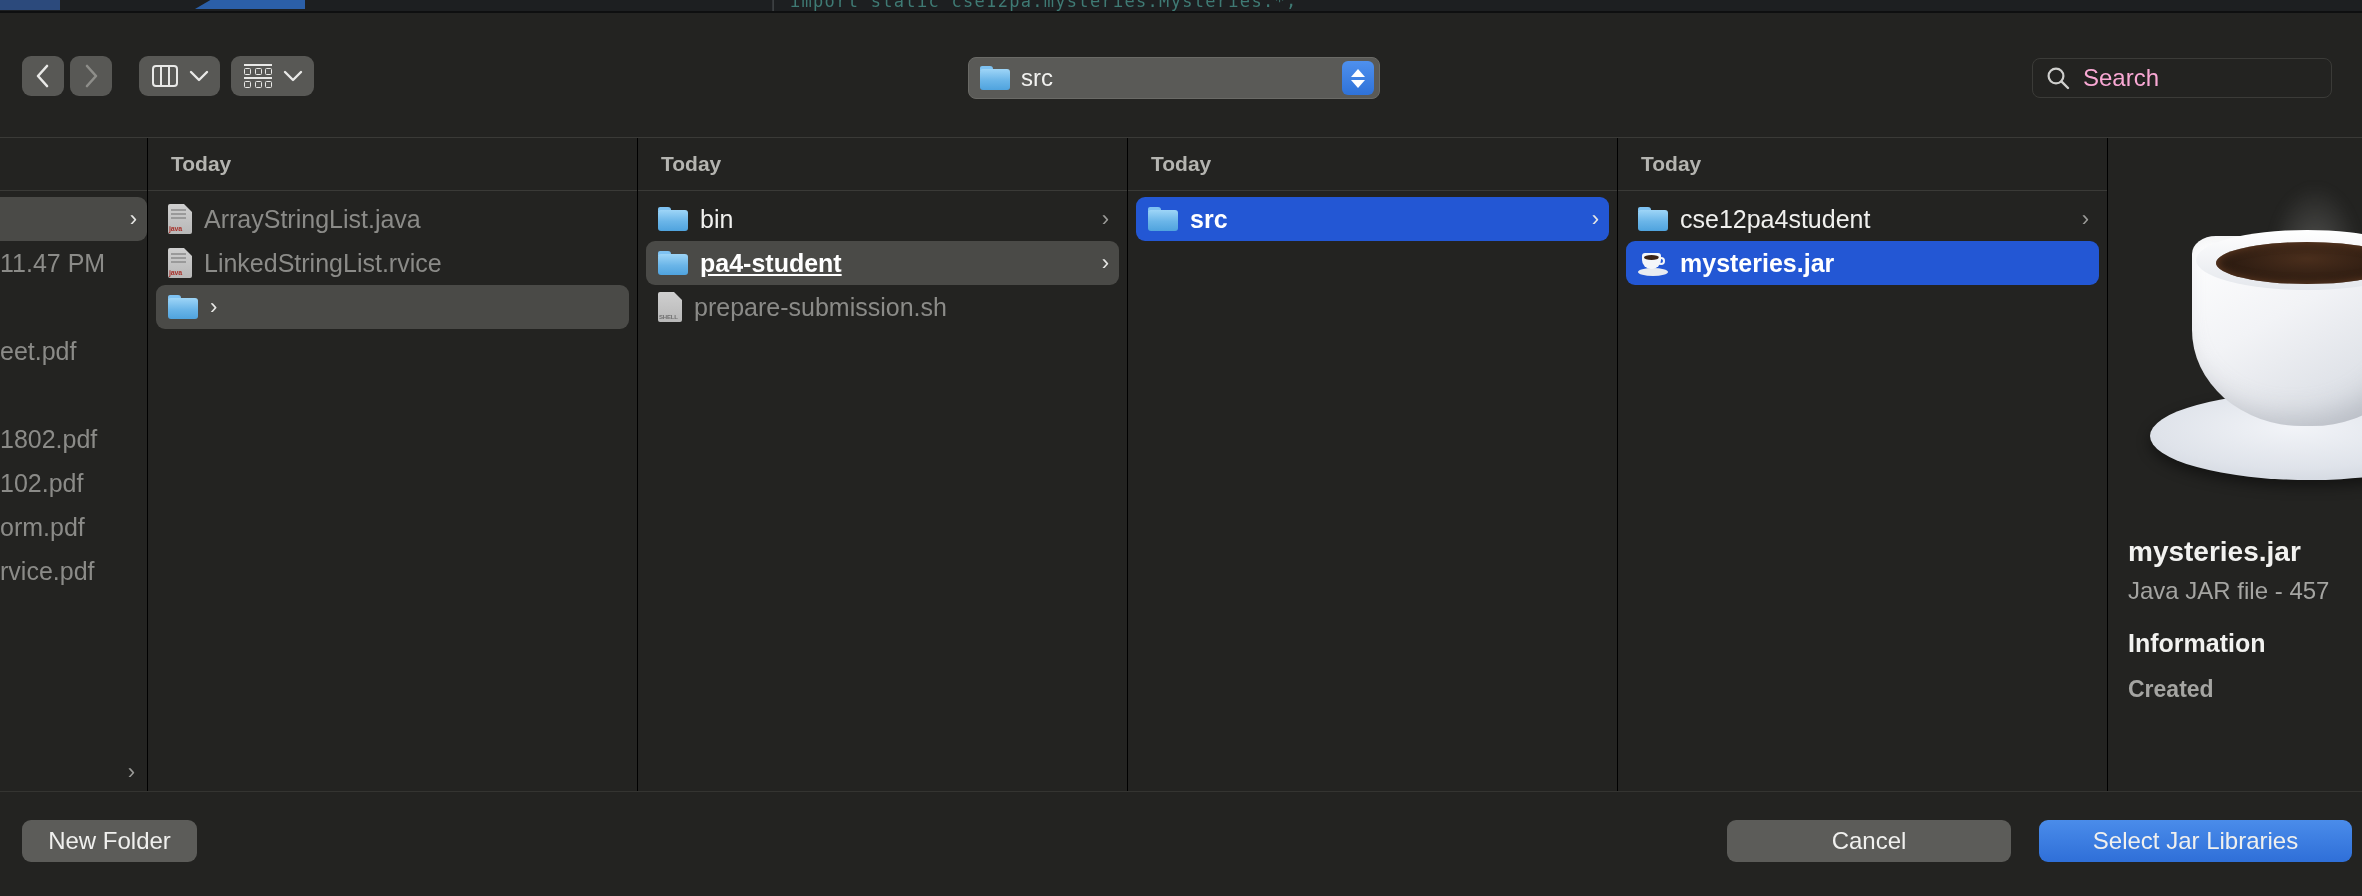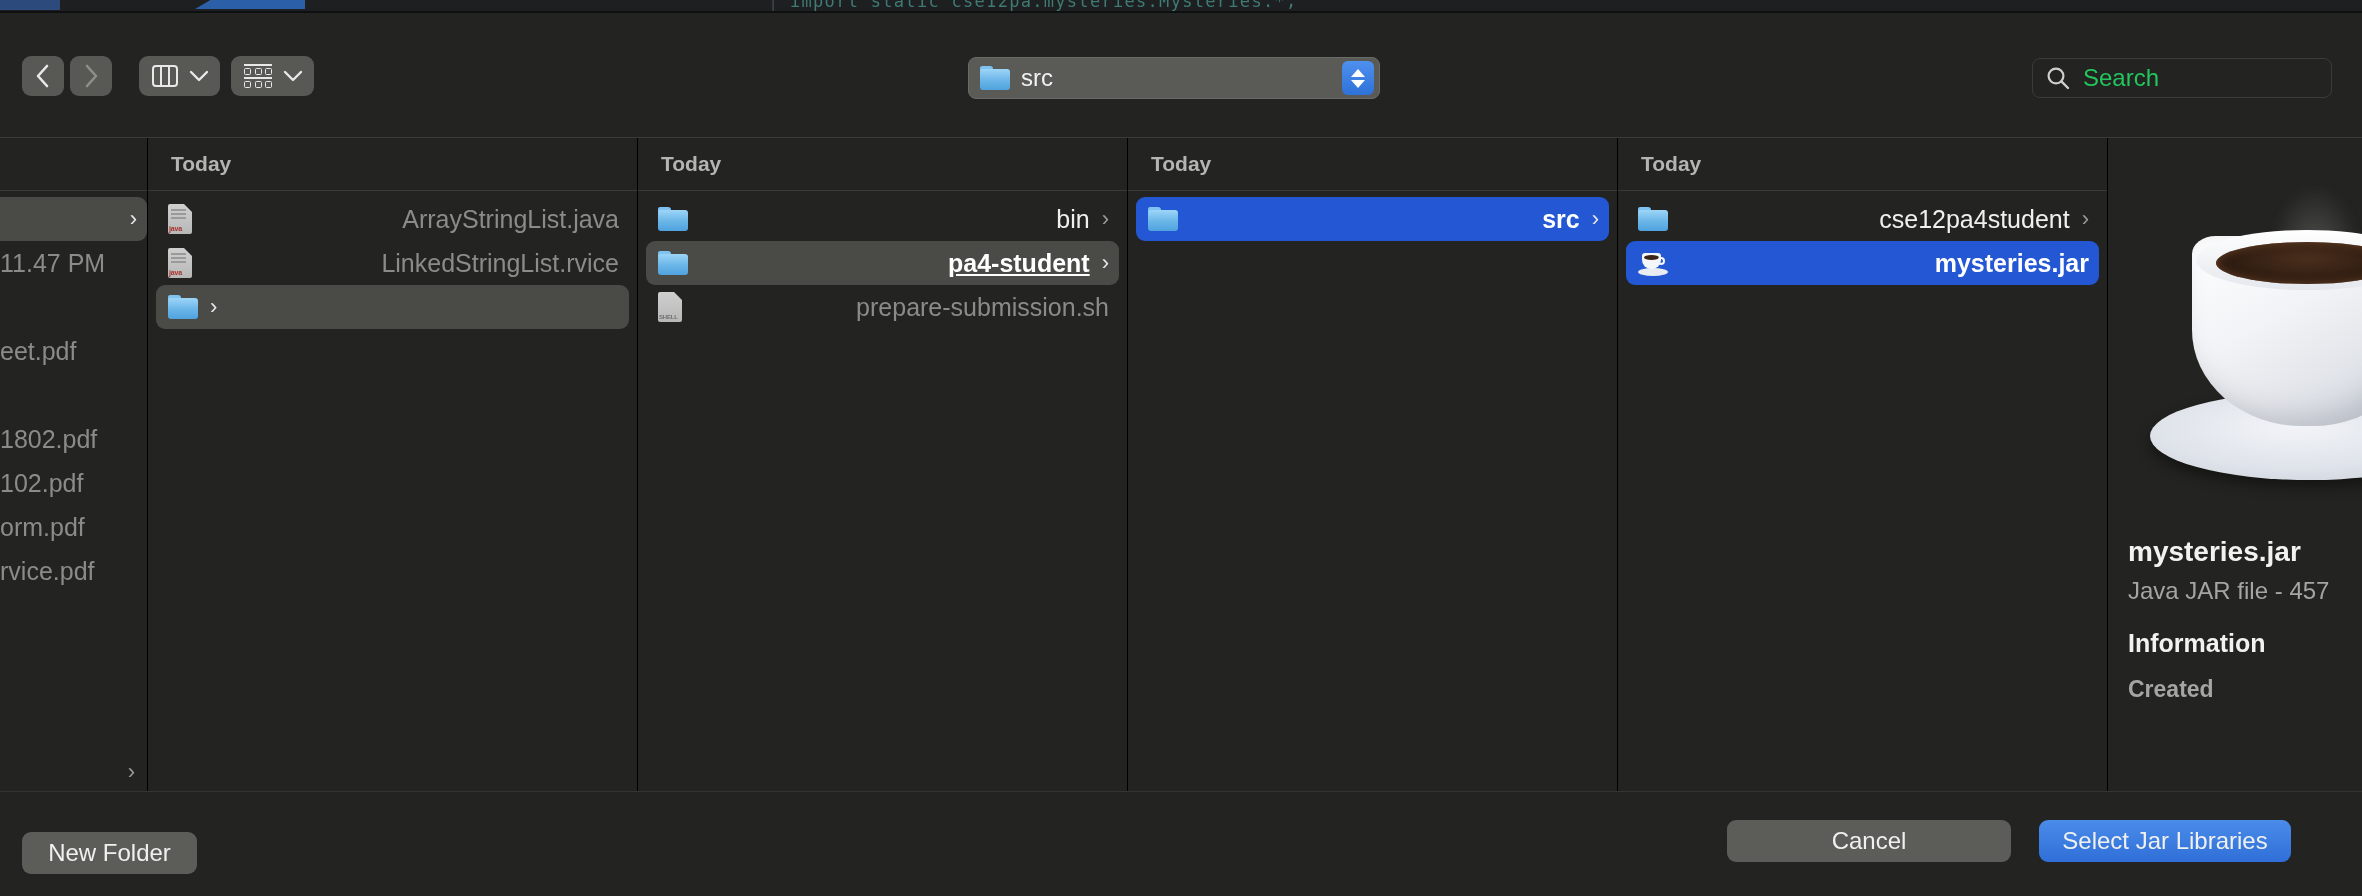--- a/index.html
+++ b/index.html
@@ -176,21 +176,21 @@
     background: #28282600;
     border: 1px solid #3b3b38;
     border-radius: 8px;
     display: flex;
     align-items: center;
     padding: 0 12px;
     gap: 12px;
   }
   #search-field .s-ico { flex: 0 0 auto; }
   #search-field .s-text {
-    color: #22c55e;
+    color: #f9a8d4;
     font-size: 24px;
   }
 
   
   #browser {
     position: relative;
     flex: 1 1 auto;
     display: flex;
     border-top: 1px solid #3a3a37;
     background: #232321;
@@ -233,21 +233,20 @@
   }
 
   .row {
     display: flex;
     align-items: center;
     height: 44px;
     padding: 0 10px 0 12px;
     border-radius: 9px;
     gap: 12px;
     cursor: default;
-    text-align: right;
   }
   .row .r-label {
     font-size: 25px;
     color: #8b8b88;
     white-space: nowrap;
     flex: 1 1 auto;
     overflow: hidden;
   }
   .row.folder .r-label { color: #f0f0ee; }
   .row.selected-gray { background: #4a4a47; }
@@ -460,23 +459,23 @@
     align-items: center;
     justify-content: center;
     font-size: 24px;
     color: #f0f0ee;
     cursor: default;
     white-space: nowrap;
   }
   .btn.gray { background: #5c5c59; }
   .btn.blue { background: linear-gradient(#4a8cea, #2f6fd8); }
 
-  #btn-new-folder { left: 22px; top: 28px; width: 175px; margin-top: 12px; }
+  #btn-new-folder { left: 22px; top: 28px; width: 175px; }
   #btn-cancel     { left: 1727px; top: 28px; width: 284px; }
-  #btn-select     { left: 2039px; top: 28px; width: 252px; }
+  #btn-select     { left: 2039px; top: 28px; width: 313px; }
 </style>
 </head>
 <body>
 
 <div id="bg-sliver">
   <div class="bg-chrome-left"></div>
   <div class="bg-chrome-tab"></div>
   <div class="bg-gutter">|</div>
   <div class="bg-code">import static cse12pa.mysteries.Mysteries.*;</div>
 </div>

